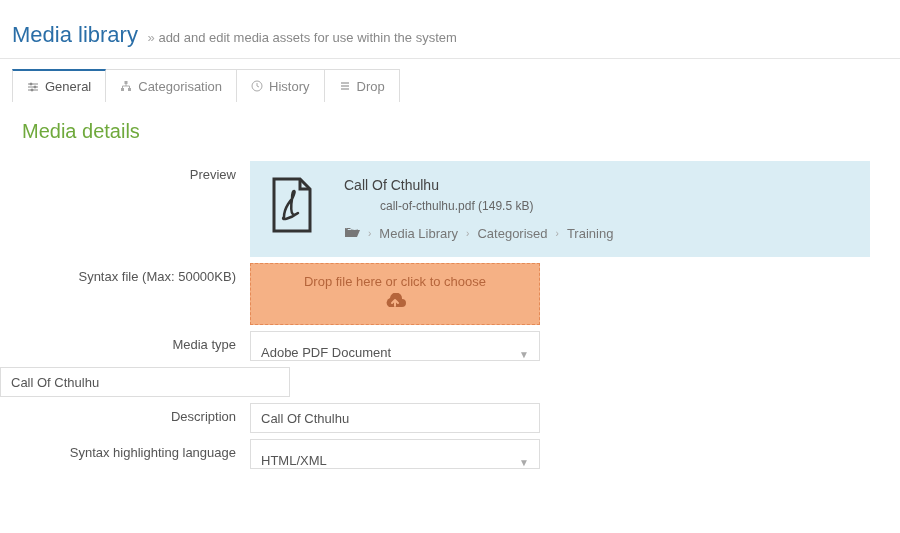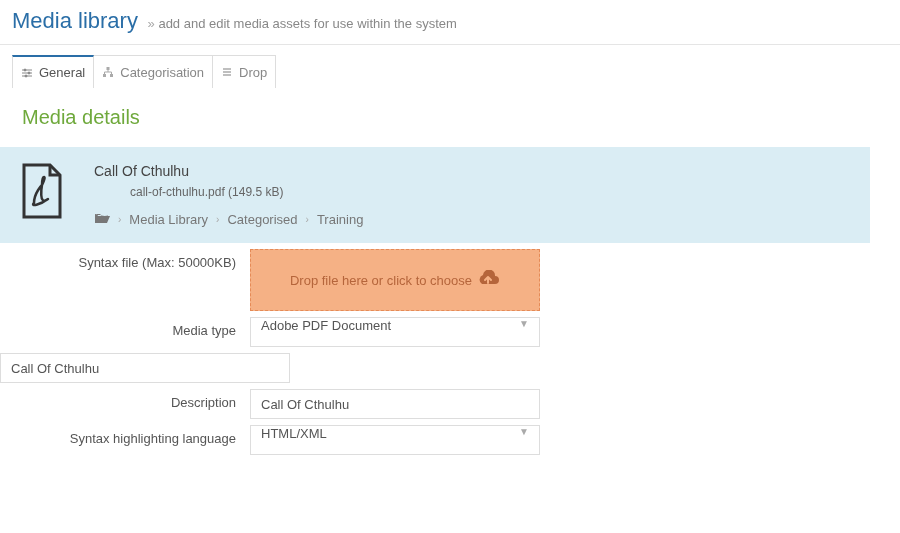--- a/index.html
+++ b/index.html
@@ -4,21 +4,21 @@
 <style>
   * { box-sizing: border-box; margin: 0; padding: 0; }
   body {
     font-family: "Helvetica Neue", Arial, sans-serif;
     font-size: 13px;
     color: #555;
     background: #fff;
     width: 900px;
   }
   .page-header {
-    padding: 8px 12px 10px 12px;
+    padding: 22px 12px 10px 12px;
     border-bottom: 1px solid #e5e5e5;
   }
   .page-title {
     font-size: 22px;
     font-weight: 400;
     color: #2a6ea7;
     display: inline;
   }
   .page-subtitle {
     font-size: 13px;
@@ -29,21 +29,21 @@
     content: "» ";
     color: #aaa;
   }
   .tabs {
     display: flex;
     margin: 10px 12px 0 12px;
   }
   .tab {
     border: 1px solid #ddd;
     border-bottom: none;
-    padding: 8px 8px;
+    padding: 8px 14px;
     color: #888;
     display: flex;
     align-items: center;
     gap: 6px;
     cursor: pointer;
     background: #fff;
     margin-right: -1px;
   }
   .tab.active {
     border-top: 2px solid #2a6ea7;
@@ -99,36 +99,36 @@
   }
   .crumb-link { color: #777; }
   .crumb-sep { color: #aaa; font-size: 10px; }
 
   .dropzone {
     width: 290px;
     height: 62px;
     background: #f5b185;
     border: 1px dashed #e58a56;
     display: flex;
-    flex-direction: row;
+    flex-direction: column;
     align-items: center;
     justify-content: center;
     color: #b5653b;
     cursor: pointer;
     gap: 4px;
   }
   .text-input, .select-box {
     width: 290px;
     height: 30px;
     border: 1px solid #ddd;
     padding: 0 10px;
     font-size: 13px;
     color: #555;
     display: flex;
-    align-items: flex-start;
+    align-items: flex-end;
     justify-content: space-between;
     background: #fff;
   }
   .select-box { cursor: pointer; }
   .caret { color: #aaa; font-size: 10px; }
   input.txt {
     border: none;
     outline: none;
     width: 100%;
     height: 100%;
@@ -170,34 +170,44 @@
             <rect x="8" y="8" width="3" height="3"></rect>
             <path d="M6 4 L6 6 M2.5 8 L2.5 6 L9.5 6 L9.5 8" stroke="currentColor" fill="none"></path>
           </g>
         </svg>
     </span>
     <span>Categorisation</span>
   </div>
   <div class="tab">
     <span class="tab-icon">
       <svg width="12" height="12" viewBox="0 0 12 12">
+          <circle cx="6" cy="6" r="5" fill="none" stroke="currentColor"></circle>
+          <path d="M6 3 L6 6 L8 7" stroke="currentColor" fill="none"></path>
+        </svg>
+    </span>
+    <span>History</span>
+  </div>
+  <div class="tab">
+    <span class="tab-icon">
+      <svg width="12" height="12" viewBox="0 0 12 12">
           <g stroke="currentColor" stroke-width="1.5">
             <line x1="2" y1="3" x2="10" y2="3"></line>
             <line x1="2" y1="6" x2="10" y2="6"></line>
             <line x1="2" y1="9" x2="10" y2="9"></line>
           </g>
         </svg>
     </span>
     <span>Drop</span>
   </div>
 </div>
 
 <div class="section-title">Media details</div>
 
 <div class="form-row">
+  <div class="form-label">Preview</div>
   <div class="form-field">
     <div class="preview-box">
       <span>
         <svg width="44" height="56" viewBox="0 0 44 56">
             <path d="M4 2 H30 L40 12 V54 H4 Z" fill="none" stroke="#333" stroke-width="3"></path>
             <path d="M30 2 V12 H40" fill="none" stroke="#333" stroke-width="3"></path>
             <path d="M14 40 C14 30 22 22 22 22 C22 22 18 44 28 36 C20 42 10 44 14 40 Z M22 22 C22 22 26 14 24 14 C22 14 22 22 22 22" fill="none" stroke="#333" stroke-width="2.5" stroke-linejoin="round"></path>
           </svg>
       </span>
       <div>

